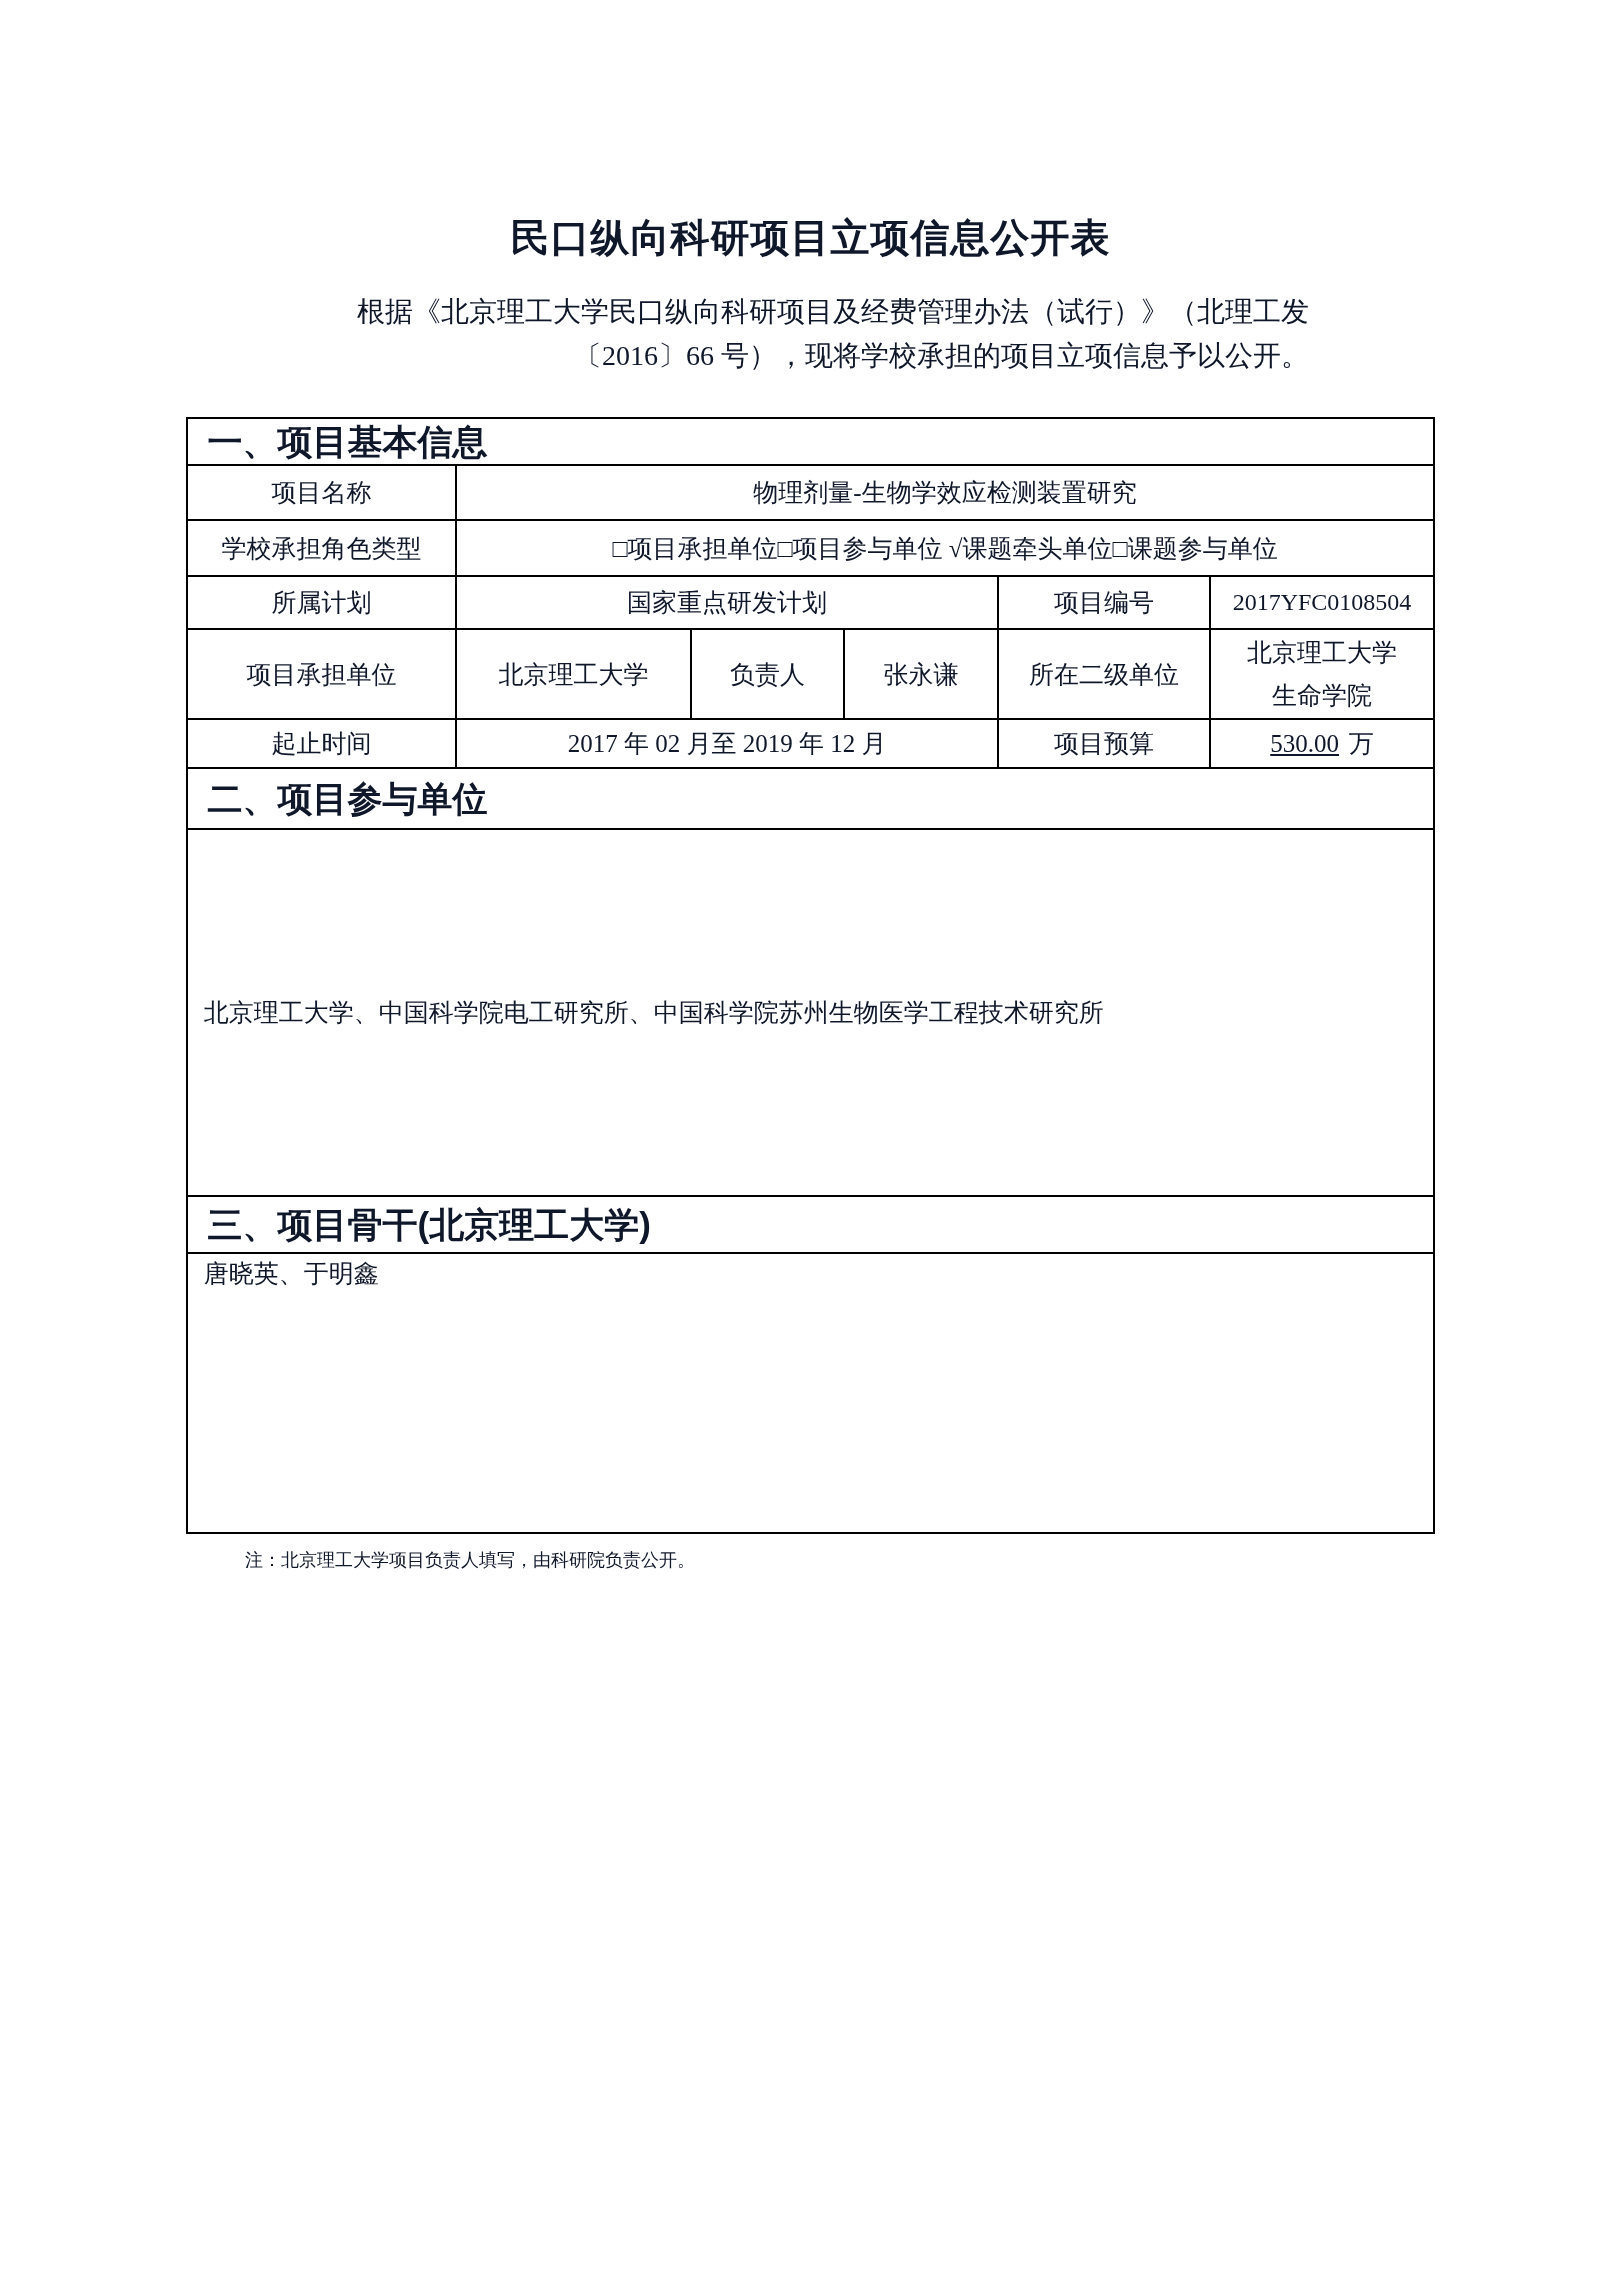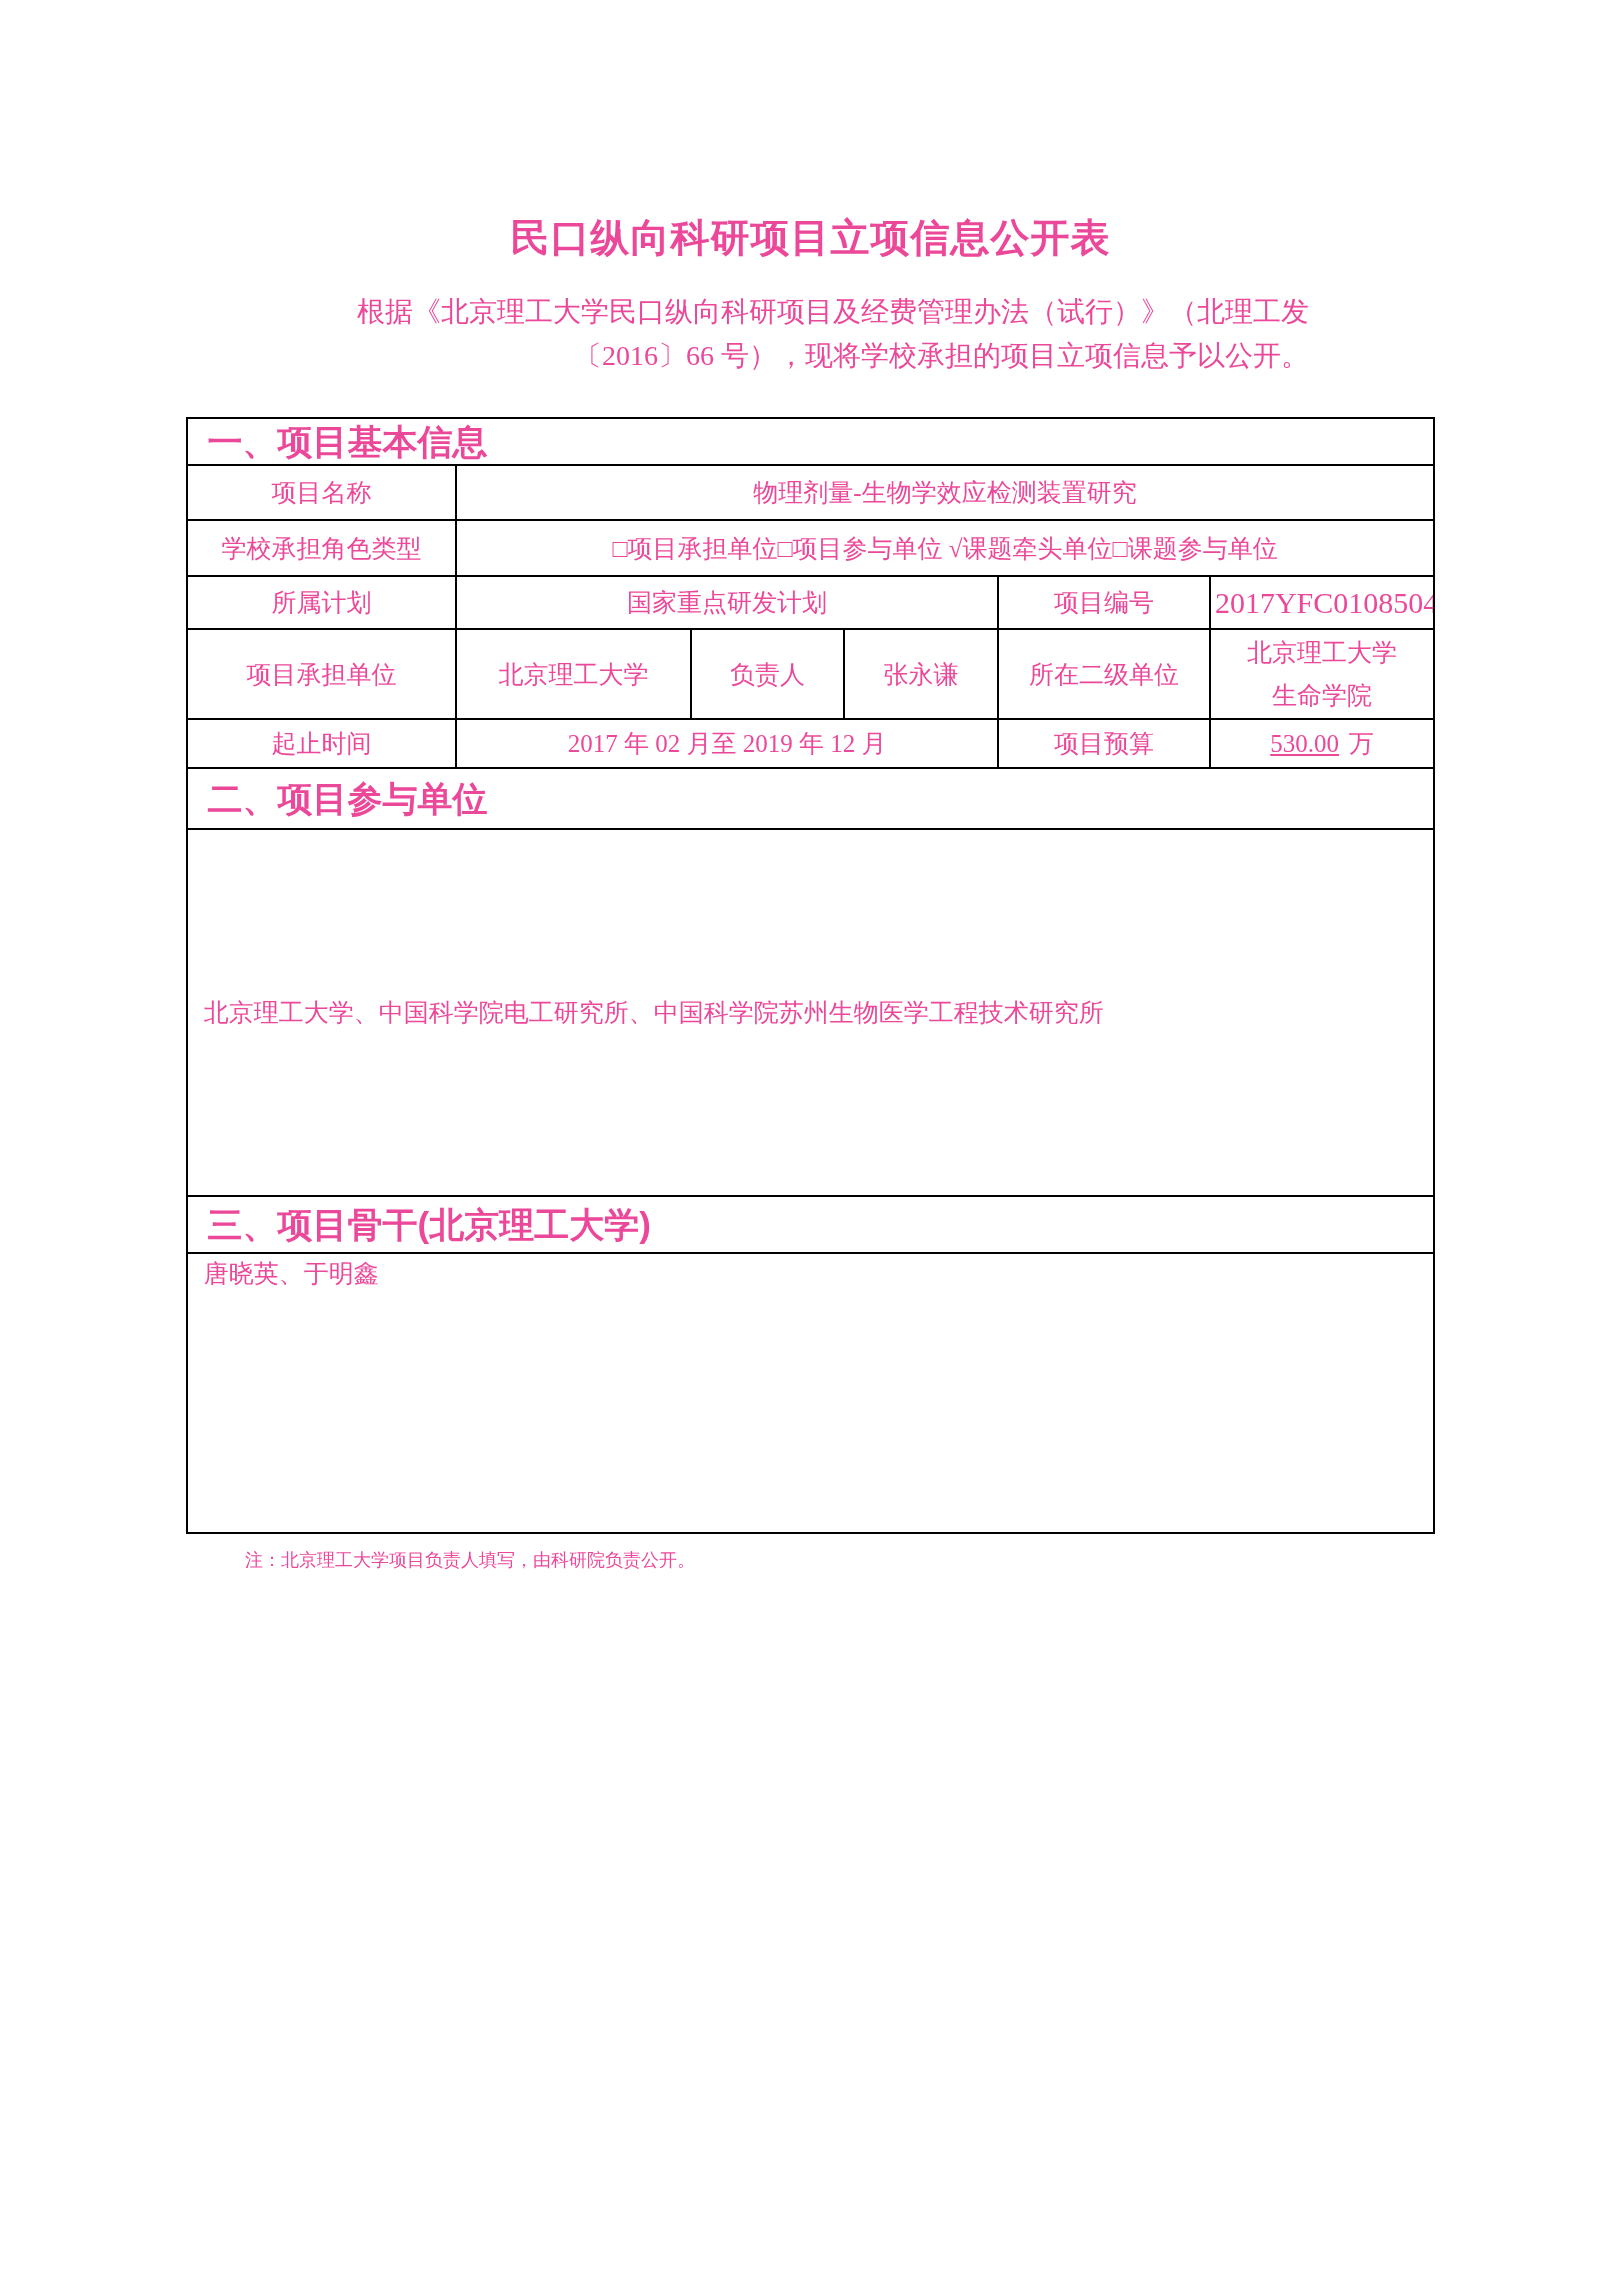--- a/index.html
+++ b/index.html
@@ -5,21 +5,21 @@
   html, body {
     margin: 0;
     padding: 0;
     background: #ffffff;
   }
   .page {
     position: relative;
     width: 1621px;
     height: 2067px;
     background: #ffffff;
-    color: #ec4899;
+    color: #0f172a;
     font-family: "Liberation Serif", "DejaVu Serif", serif;
     overflow: hidden;
   }
   .doc-title {
     position: absolute;
     top: 214px;
     left: 0;
     width: 100%;
     text-align: center;
     font-size: 39px;
@@ -65,21 +65,21 @@
     padding-left: 19.6px;
   }
   .doc-table td.bigcell {
     text-align: left;
     padding-left: 15.7px;
   }
   .doc-table td.top-align {
     vertical-align: top;
   }
   .doc-table td.two-line { line-height: 43px; }
-  .doc-table td.mono-num { font-size: 30px; }
+  .doc-table td.mono-num { font-size: 24px; }
   .underlined { text-decoration: underline; }
   .budget-unit { margin-left: 9.8px; }
   .note {
     position: absolute;
     top: 1541px;
     left: 245px;
     font-size: 18px;
     line-height: 39px;
   }
 </style>

